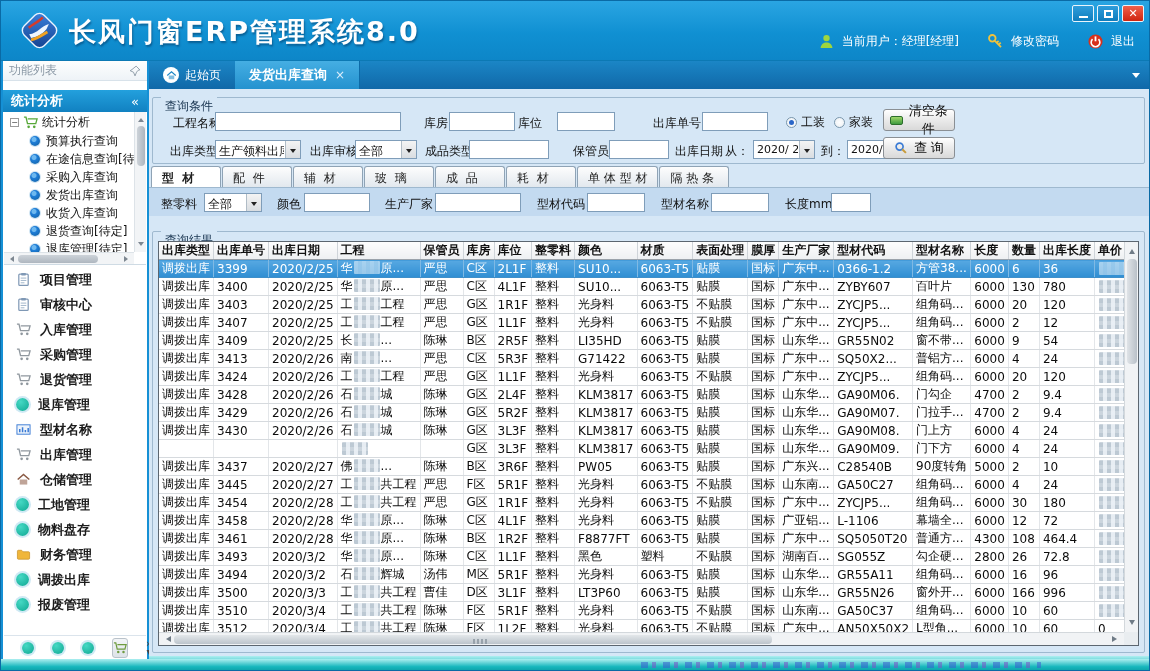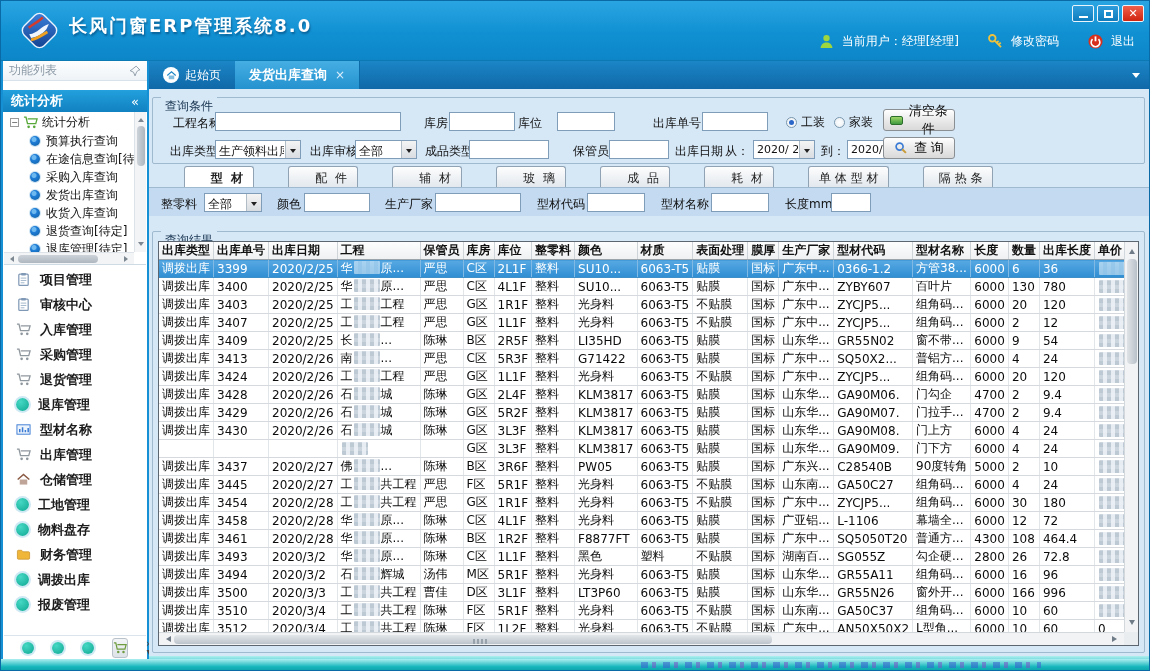--- a/index.html
+++ b/index.html
@@ -4,21 +4,21 @@
 <style>
   html,body{margin:0;padding:0;background:#e8e8e8;}
   *{box-sizing:border-box;}
   #app{position:relative;width:1150px;height:671px;background:#fff;overflow:hidden;
        font-family:"DejaVu Sans","Liberation Sans",sans-serif;font-size:12px;color:#111;
        border:1px solid #0a6aa5;}
   
   .topbar{position:absolute;left:0;top:0;width:100%;height:60px;
           background:linear-gradient(#2aa5e2,#1090d2 55%,#0d86c8);border-bottom:1px solid #0c79b4;}
   .logo{position:absolute;left:16px;top:7px;}
-  .app-title{position:absolute;left:68px;top:13px;font-size:18px;font-weight:bold;color:#fff;
+  .app-title{position:absolute;left:68px;top:13px;font-size:27px;font-weight:bold;color:#fff;
              letter-spacing:2px;text-shadow:1px 2px 2px rgba(0,40,80,.45);white-space:nowrap;}
   .winctrl{position:absolute;top:4px;right:5px;display:flex;gap:3px;}
   .wbtn{width:22px;height:17px;border:1px solid #eaf4fb;border-radius:2px;display:flex;align-items:center;
         justify-content:center;color:#fff;font-size:11px;line-height:1;background:linear-gradient(#2f9ddb,#0f7dbd);cursor:pointer;}
   .wbtn.close{background:linear-gradient(#f0604a,#cf2510);font-weight:bold;}
   .glyph-min{display:block;width:9px;height:2px;background:#fff;margin-top:7px;}
   .glyph-max{display:block;width:9px;height:8px;border:2px solid #fff;}
   .userbar{position:absolute;right:14px;top:32px;display:flex;align-items:center;gap:7px;color:#fff;white-space:nowrap;}
   .ub-ico{width:17px;height:17px;}
   .ub-ico.person{color:#9ed63e;}
@@ -88,22 +88,22 @@
   .radio{position:absolute;display:flex;align-items:center;gap:4px;cursor:pointer;}
   .rdot{width:11px;height:11px;border-radius:50%;border:1px solid #7a97ad;background:radial-gradient(#fff,#e8eef3);}
   .radio.on .rdot{position:relative;}
   .radio.on .rdot::after{content:"";position:absolute;left:2px;top:2px;width:5px;height:5px;border-radius:50%;background:#2a66c8;}
   .btn{position:absolute;height:22px;border:1px solid #8a8f94;border-radius:3px;cursor:pointer;
        background:linear-gradient(#ffffff,#ececec 45%,#d9d9d9);display:flex;align-items:center;justify-content:center;gap:6px;font-size:13px;color:#111;}
   .eraser{width:16px;height:9px;border:1px solid #2c6e2c;border-radius:2px;background:linear-gradient(#9fd66a,#3f9b3f);}
   .btn .mi{width:14px;height:14px;}
   
   .mattabs{position:absolute;left:2px;top:105px;right:0;height:21px;display:flex;gap:1px;}
-  .mtab{min-width:70px;text-align:right;padding:3px 10px 0;border:1px solid #8fa3b5;border-bottom:none;
-        border-radius:3px 3px 0 0;background:linear-gradient(#fdfdfd,#e2e8ee);cursor:pointer;white-space:pre;color:#222;margin-left:33px;}
+  .mtab{min-width:70px;text-align:left;padding:3px 10px 0;border:1px solid #8fa3b5;border-bottom:none;
+        border-radius:3px 3px 0 0;background:linear-gradient(#fdfdfd,#e2e8ee);cursor:pointer;white-space:pre;color:#222;}
   .mtab.active{background:#fff;font-weight:bold;height:21px;}
   
   .subfilter{position:absolute;left:0;top:126px;right:0;height:29px;background:#c3daf0;border-top:1px solid #9fb9cf;}
   
   .rpanel{position:absolute;left:0;top:158px;right:0;bottom:14px;background:#d6e7f6;}
   .rbox{left:3px;top:12px;right:4px;bottom:3px;}
   .rlabel{top:-8px;}
   .gridwrap{position:absolute;left:5px;top:9px;right:5px;bottom:6px;border:1px solid #5c6670;background:#fff;overflow:hidden;}
   .gridclip{position:absolute;left:0;top:0;right:14px;bottom:13px;overflow:hidden;}
   table.grid{border-collapse:collapse;table-layout:fixed;}

